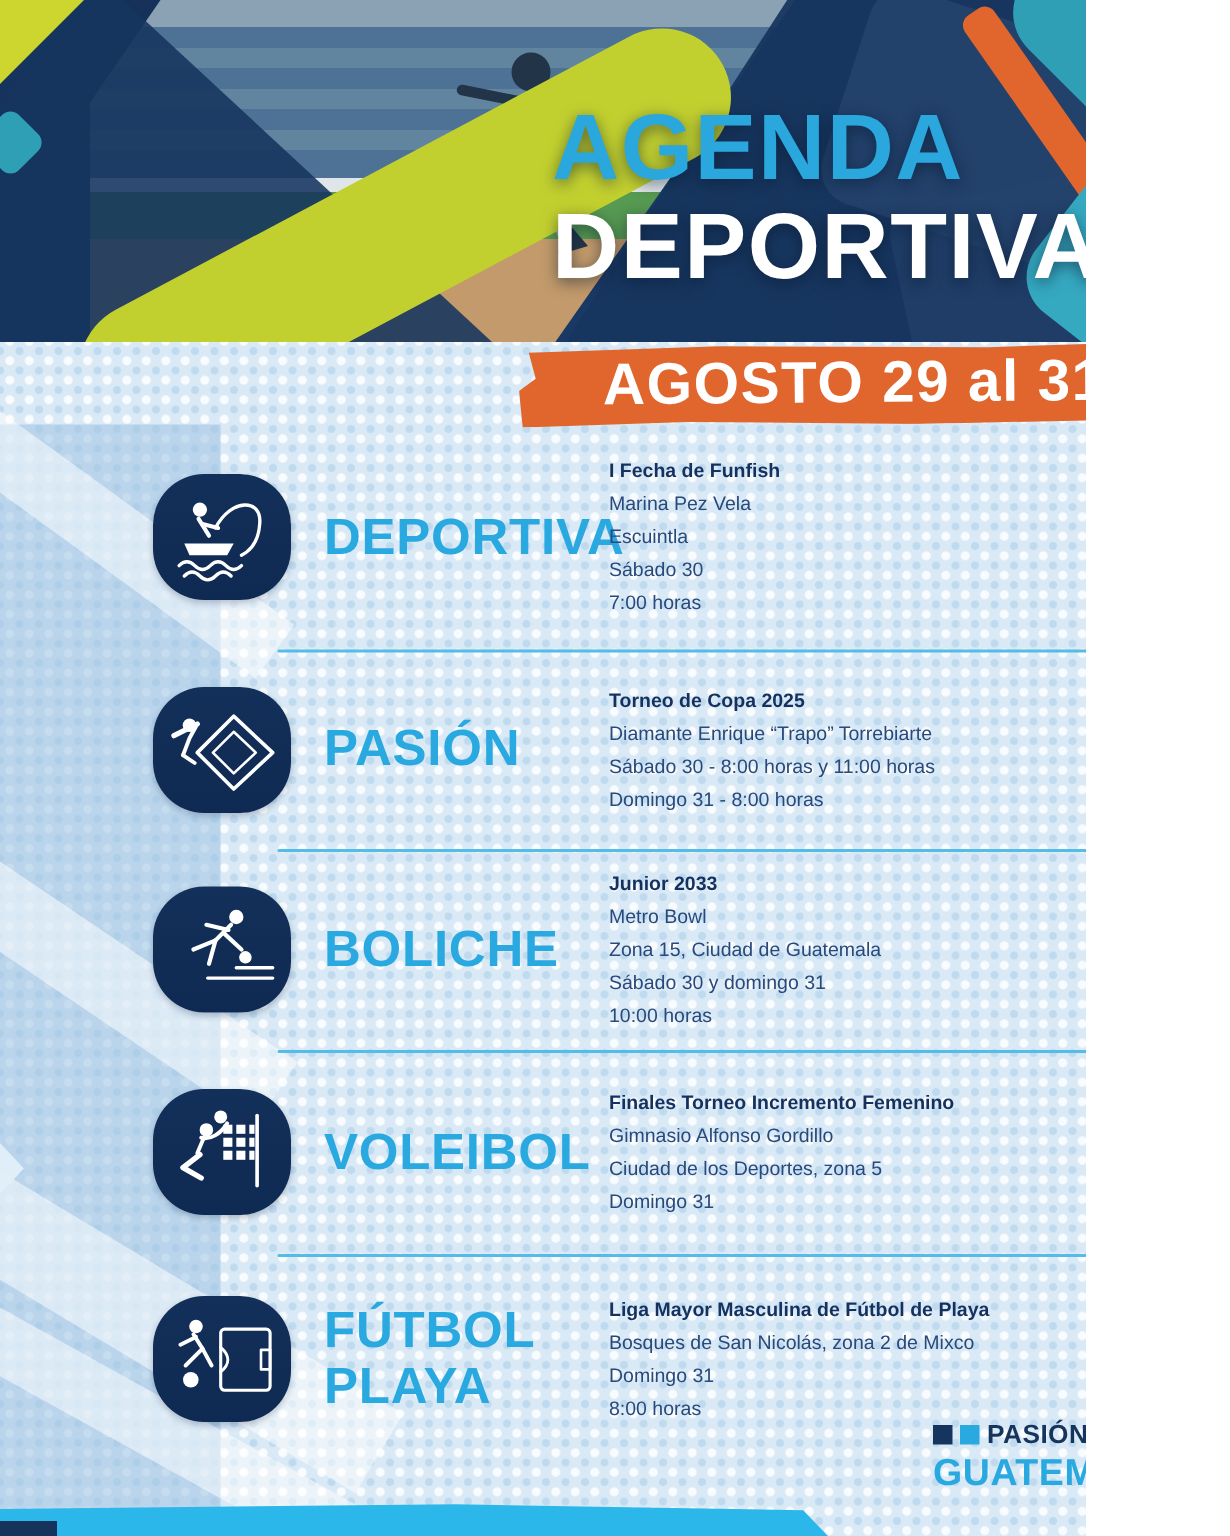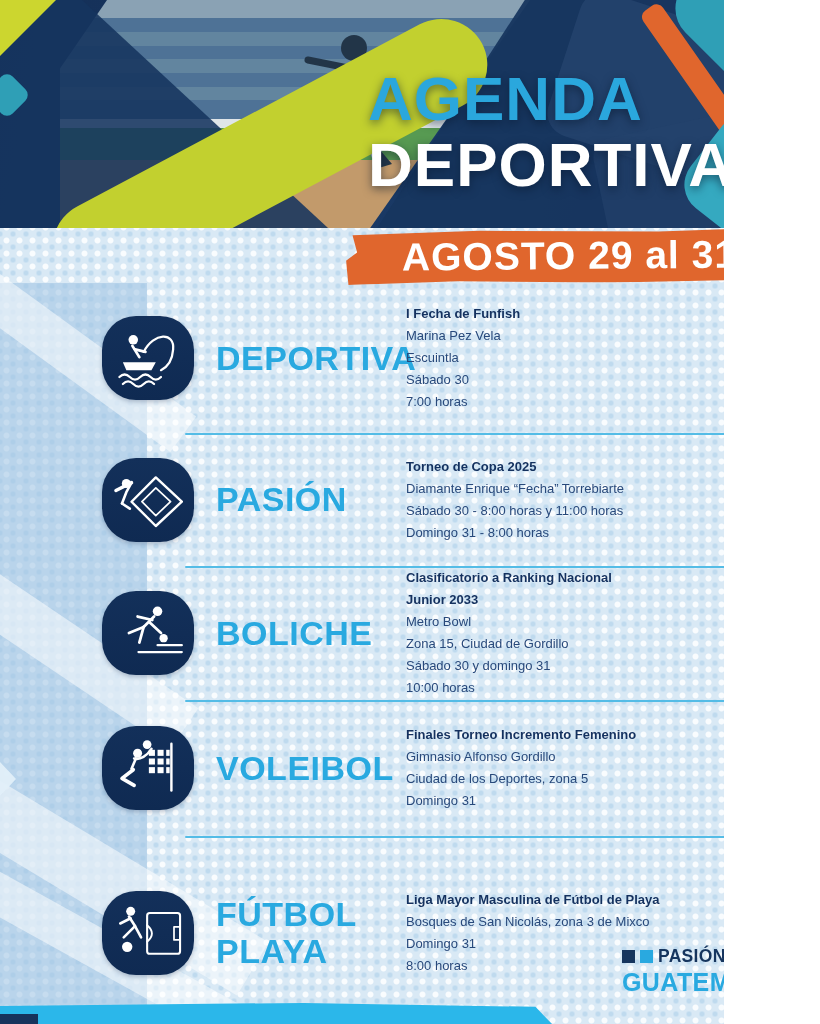--- a/index.html
+++ b/index.html
@@ -45,21 +45,21 @@
   .sw2{left:-90px;top:620px;width:300px;height:50px;transform:rotate(34deg);}
   .sw3{left:-100px;top:840px;width:380px;height:62px;transform:rotate(31deg);}
   .sw4{left:-60px;top:930px;width:320px;height:40px;transform:rotate(29deg);}
   .chevron{position:absolute;left:0;top:762px;width:16px;height:34px;background:rgba(226,239,249,.95);clip-path:polygon(0 0,100% 50%,0 100%);z-index:2;}
   .bottom-bar{position:absolute;left:0;top:1002px;width:552px;height:22px;background:#2bb7ea;z-index:3;clip-path:polygon(0 18%,55% 4%,97% 22%,100% 100%,0 100%);}
   .corner-navy{position:absolute;left:0;top:1014px;width:38px;height:10px;background:#16335c;z-index:4;}
 
   
   .events{position:absolute;left:0;top:283px;width:820px;z-index:5;}
   .row{display:flex;align-items:center;padding-left:102px;box-sizing:border-box;}
-  .r1{height:150px;} .r2{height:133px;} .r3{height:134px;} .r4{height:136px;} .r5{height:139px;margin-top:27px;}
+  .r1{height:150px;} .r2{height:133px;} .r3{height:134px;} .r4{height:136px;} .r5{height:139px;}
   .icon-badge{flex:0 0 92px;width:92px;height:84px;background:linear-gradient(#13305a,#0f2a52);border-radius:34px;display:flex;align-items:center;justify-content:center;box-shadow:0 2px 4px rgba(15,35,70,.25);}
   .sport{width:190px;margin-left:22px;flex:0 0 190px;color:#29a9e0;font-weight:800;font-size:34px;line-height:37px;letter-spacing:.5px;white-space:nowrap;}
   .details{margin-left:0;color:#28497b;font-size:13px;line-height:22px;white-space:nowrap;}
   .details .bold{color:#14315f;font-weight:700;}
   .details div:empty{display:none;}
   .divider{position:absolute;left:185px;width:602px;height:2px;background:#54bce6;border-radius:2px;z-index:5;}
   .d1{top:433px;} .d2{top:566px;} .d3{top:700px;} .d4{top:836px;}
 
   
   .pasion{position:absolute;left:622px;top:946px;z-index:6;}
@@ -153,21 +153,21 @@
           <path d="M15,44 L24,50"></path>
         </svg>
       </div>
       <div class="sport">
         <div>PASIÓN</div>
         <div></div>
       </div>
       <div class="details">
         <div class="bold">Torneo de Copa 2025</div>
 
-        <div>Diamante Enrique “Fecha” Torrebiarte</div>
+        <div>Diamante Enrique “Trapo” Torrebiarte</div>
         <div>Sábado 30 - 8:00 horas y 11:00 horas</div>
         <div>Domingo 31 - 8:00 horas</div>
       </div>
     </div>
 
     <div class="row r3">
       <div class="icon-badge">
         <svg width="78" height="70" viewBox="0 0 90 80" fill="none" stroke="#ffffff" stroke-width="3.2" stroke-linecap="round" stroke-linejoin="round">
           <circle cx="56" cy="15" r="5.5" fill="#ffffff" stroke="none"></circle>
           <path d="M52,21 L40,33"></path>
@@ -178,24 +178,23 @@
           <circle cx="63" cy="46" r="4.8" fill="#ffffff" stroke="none"></circle>
           <path d="M56,54 L84,54" stroke-width="2.6"></path>
           <path d="M34,62 L84,62" stroke-width="2.6"></path>
         </svg>
       </div>
       <div class="sport">
         <div>BOLICHE</div>
         <div></div>
       </div>
       <div class="details">
-        <div class="bold">Clasificatorio a Ranking Nacional</div>
         <div class="bold">Junior 2033</div>
         <div>Metro Bowl</div>
-        <div>Zona 15, Ciudad de Gordillo</div>
+        <div>Zona 15, Ciudad de Guatemala</div>
         <div>Sábado 30 y domingo 31</div>
         <div>10:00 horas</div>
       </div>
     </div>
 
     <div class="row r4">
       <div class="icon-badge">
         <svg width="78" height="70" viewBox="0 0 90 80" fill="none" stroke="#ffffff" stroke-width="3" stroke-linecap="round" stroke-linejoin="round">
           <path d="M72,12 L72,66" stroke-width="2.8"></path>
           <g fill="#ffffff" stroke="none">
@@ -243,21 +242,21 @@
           <circle cx="21" cy="56" r="6" fill="#ffffff" stroke="none"></circle>
         </svg>
       </div>
       <div class="sport">
         <div>FÚTBOL</div>
         <div>PLAYA</div>
       </div>
       <div class="details">
         <div class="bold">Liga Mayor Masculina de Fútbol de Playa</div>
 
-        <div>Bosques de San Nicolás, zona 3 de Mixco</div>
+        <div>Bosques de San Nicolás, zona 2 de Mixco</div>
         <div>Domingo 31</div>
         <div>8:00 horas</div>
       </div>
     </div>
 
   </div>
 
   <div class="divider d1"></div>
   <div class="divider d2"></div>
   <div class="divider d3"></div>

